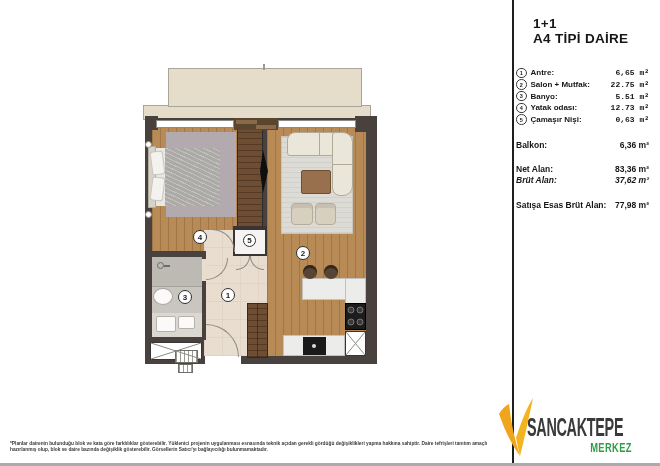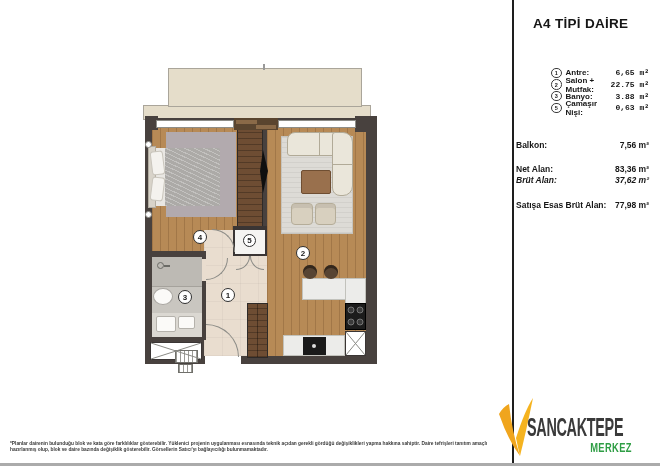--- a/index.html
+++ b/index.html
@@ -4,21 +4,21 @@
 <style>
   html,body{margin:0;padding:0;}
   body{font-family:"Liberation Sans",sans-serif;background:#fff;}
   .stage{position:relative;width:660px;height:466px;background:#fff;overflow:hidden;}
   .p{position:absolute;box-sizing:border-box;}
 
   
   .divider{left:512px;top:0;width:1.5px;height:466px;background:#1e1e1e;}
   .title{left:533px;top:16px;color:#161616;font-weight:bold;font-size:13.5px;line-height:15px;letter-spacing:.3px;}
   .roomlist{left:516px;top:67px;width:133px;}
-  .rrow{display:flex;align-items:center;height:11.7px;font-size:8px;font-weight:bold;color:#161616;margin-left:35px;}
+  .rrow{display:flex;align-items:center;height:11.7px;font-size:8px;font-weight:bold;color:#161616;}
   .rrow .lbl{flex:1;}
   .rrow .val{text-align:right;font-family:Liberation Mono, monospace;}
   .cnum{display:inline-flex;align-items:center;justify-content:center;width:8.5px;height:8.5px;border:0.9px solid #3a3a3a;border-radius:50%;font-size:5.5px;font-weight:bold;margin-right:4px;flex:0 0 auto;color:#222;}
   .srow{left:516px;width:133px;display:flex;justify-content:space-between;font-size:8.5px;font-weight:bold;color:#161616;}
 
   
   .disclaimer{left:10px;top:441px;width:492px;font-size:4.8px;line-height:5.9px;color:#3a3a3a;font-weight:bold;}
 
   
   .logo{left:498px;top:396px;width:138px;height:66px;}
@@ -139,49 +139,55 @@
     <div class="p circle-label" style="left:221px;top:288px;">1</div>
     <div class="p circle-label" style="left:296px;top:246px;">2</div>
     <div class="p circle-label" style="left:178px;top:290px;">3</div>
     <div class="p circle-label" style="left:193px;top:230px;">4</div>
     <div class="p circle-label" style="left:243px;top:234px;width:13px;height:13px;">5</div>
   </div>
 
   <div class="p divider"></div>
 
   <div class="p title">
+    <div>1+1</div>
     <div>A4 TİPİ DAİRE</div>
   </div>
 
   <div class="p roomlist">
     <div class="rrow">
       <span class="cnum">1</span>
       <span class="lbl">Antre:</span>
       <span class="val">6,65 m²</span>
     </div>
     <div class="rrow">
       <span class="cnum">2</span>
       <span class="lbl">Salon + Mutfak:</span>
       <span class="val">22.75 m²</span>
     </div>
     <div class="rrow">
       <span class="cnum">3</span>
       <span class="lbl">Banyo:</span>
-      <span class="val">3.88 m²</span>
+      <span class="val">5.51 m²</span>
+    </div>
+    <div class="rrow">
+      <span class="cnum">4</span>
+      <span class="lbl">Yatak odası:</span>
+      <span class="val">12.73 m²</span>
     </div>
     <div class="rrow">
       <span class="cnum">5</span>
       <span class="lbl">Çamaşır Nişi:</span>
       <span class="val">0,63 m²</span>
     </div>
   </div>
 
   <div class="p srow" style="top:140px;">
     <span>Balkon:</span>
-    <span>7,56 m²</span>
+    <span>6,36 m²</span>
   </div>
   <div class="p srow" style="top:164px;">
     <span>Net Alan:</span>
     <span>83,36 m²</span>
   </div>
   <div class="p srow" style="top:175px;font-style:italic;">
     <span>Brüt Alan:</span>
     <span>37,62 m²</span>
   </div>
   <div class="p srow" style="top:200px;">

